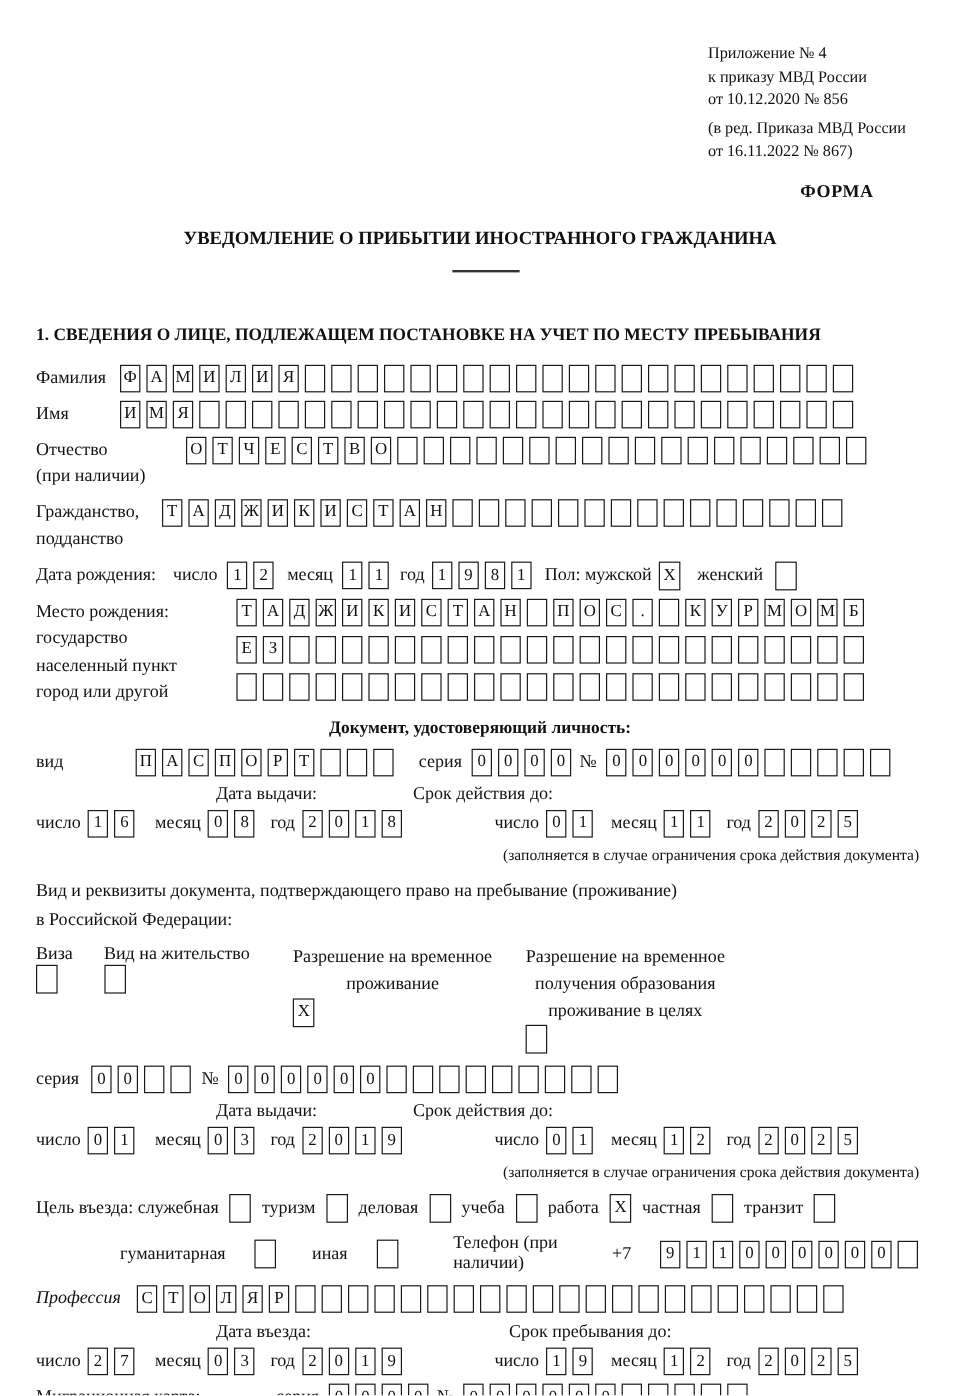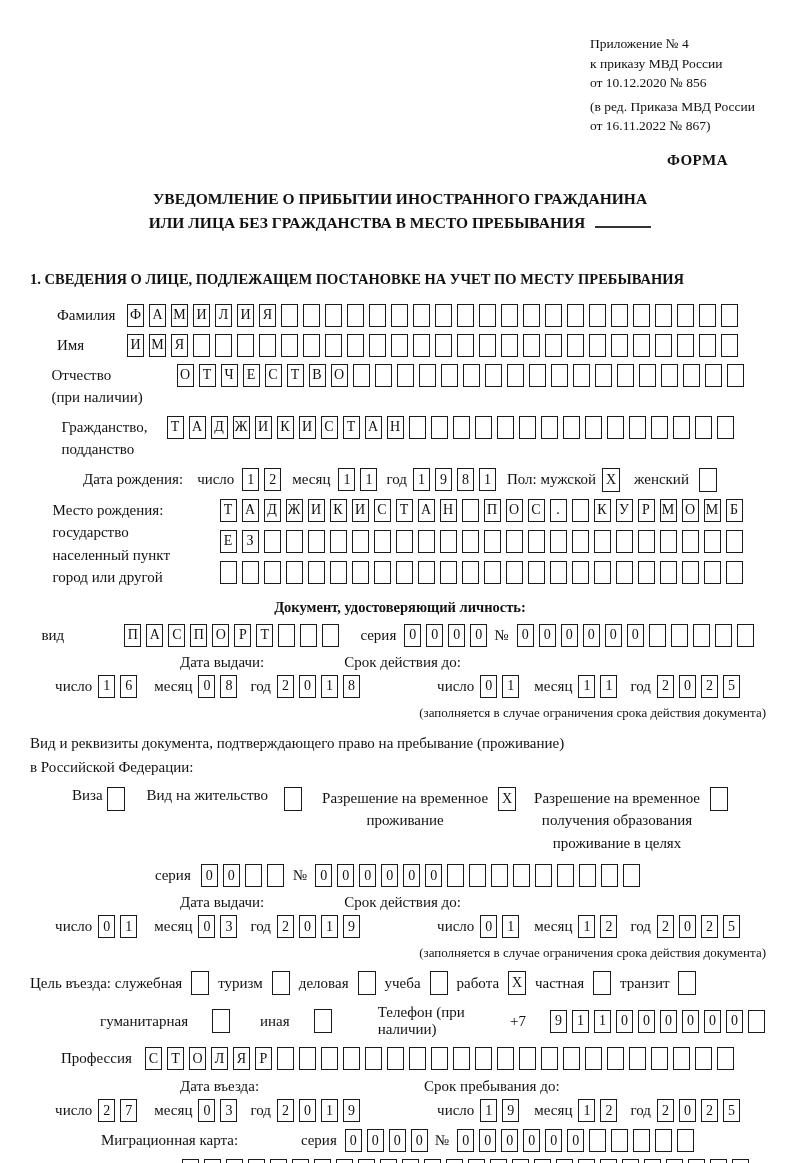--- a/index.html
+++ b/index.html
@@ -8,21 +8,21 @@
     padding:34px 30px 16px 30px;
     font-family:"Liberation Serif","DejaVu Serif",serif;
     color:#111;background:#fff;overflow:hidden;
   }
   .appendix{margin-left:560px;font-size:13.5px;line-height:1.45;}
   .appendix .gap{height:4px;}
   .forma{ text-align:right;padding-right:42px;font-weight:bold;font-size:15px;margin-top:16px;letter-spacing:.5px;}
   .title{text-align:center;font-weight:bold;font-size:15.5px;line-height:1.55;margin-top:18px;}
   .title-underline{display:inline-block;width:56px;border-bottom:2px solid #333;margin-left:10px;vertical-align:baseline;}
   .section-heading{font-weight:bold;font-size:14.5px;margin-top:36px;margin-bottom:16px;}
-  .frow{display:flex;align-items:center;margin-bottom:7px;justify-content:center;}
+  .frow{display:flex;align-items:center;margin-bottom:7px;}
   .frow.start{align-items:flex-start;}
   .lbl{font-size:15px;white-space:nowrap;}
   .lblcol{font-size:15px;line-height:1.5;flex:none;}
   .w70{width:70px;flex:none;}
   .w125{width:125px;flex:none;}
   .w105{width:105px;flex:none;}
   .w167{width:167px;flex:none;}
   .w83{width:83px;flex:none;}
   .w105m{width:105px;flex:none;}
   .boxes{display:inline-flex;flex:none;}
@@ -39,21 +39,21 @@
   .stack{display:flex;flex-direction:column;gap:8px;}
   .center-bold{text-align:center;font-weight:bold;font-size:14.5px;margin:10px 0 8px 0;}
   .date-heads{display:flex;font-size:15px;margin-bottom:4px;}
   .dh-left{margin-left:150px;}
   .dh-right{margin-left:80px;}
   .dgroup{display:flex;align-items:center;}
   .dgroup .dlbl{font-size:15px;margin-right:6px;}
   .dgroup-left{width:382px;flex:none;}
   .note{font-size:13px;text-align:right;padding-right:4px;margin-top:2px;margin-bottom:10px;}
   .para{font-size:15px;line-height:1.6;}
-  .cpair{display:inline-flex;align-items:flex-start;}
+  .cpair{display:inline-flex;align-items:flex-start;flex-direction:column;}
   .cpair .lbl{margin-right:7px;}
   .mlined{font-size:15px;text-align:center;line-height:1.5;}
   .purpose-row{display:flex;align-items:center;gap:9px;font-size:15px;margin-bottom:9px;flex-wrap:nowrap;}
 </style>
 </head>
 <body>
 
 <div class="page">
 
   <div class="appendix">
@@ -63,21 +63,21 @@
     <div class="gap"></div>
     <div>(в ред. Приказа МВД России</div>
     <div>от 16.11.2022 № 867)</div>
   </div>
 
   <div class="forma">ФОРМА</div>
 
   <div class="title">
     <div>УВЕДОМЛЕНИЕ О ПРИБЫТИИ ИНОСТРАННОГО ГРАЖДАНИНА</div>
     <div>
-      <span>ИЛИ ЛИЦА БЕЗ ГРАЖДАНСТВА В МЕСТО ПРЕБЫВАНИЯ</span><span class="title-underline"></span>
+      <span class="title-underline"></span>
     </div>
   </div>
 
   <div class="section-heading">1. СВЕДЕНИЯ О ЛИЦЕ, ПОДЛЕЖАЩЕМ ПОСТАНОВКЕ НА УЧЕТ ПО МЕСТУ ПРЕБЫВАНИЯ</div>
 
   <div class="frow">
     <span class="lbl w70">Фамилия</span>
     <span class="boxes">
         <span class="box">Ф</span>
         <span class="box">А</span>
@@ -548,21 +548,21 @@
         <span class="box">0</span>
         <span class="box">0</span>
         <span class="box">0</span>
         <span class="box">0</span>
         <span class="box">0</span>
         <span class="box"></span>
       </span>
   </div>
 
   <div class="frow">
-    <span class="lbl" style="width:84px;flex:none;">Профессия</span>
+    <span class="lbl" style="width:84px;flex:none;font-style:italic;">Профессия</span>
     <span class="boxes">
         <span class="box">С</span>
         <span class="box">Т</span>
         <span class="box">О</span>
         <span class="box">Л</span>
         <span class="box">Я</span>
         <span class="box">Р</span>
         <span class="box"></span>
         <span class="box"></span>
         <span class="box"></span>

